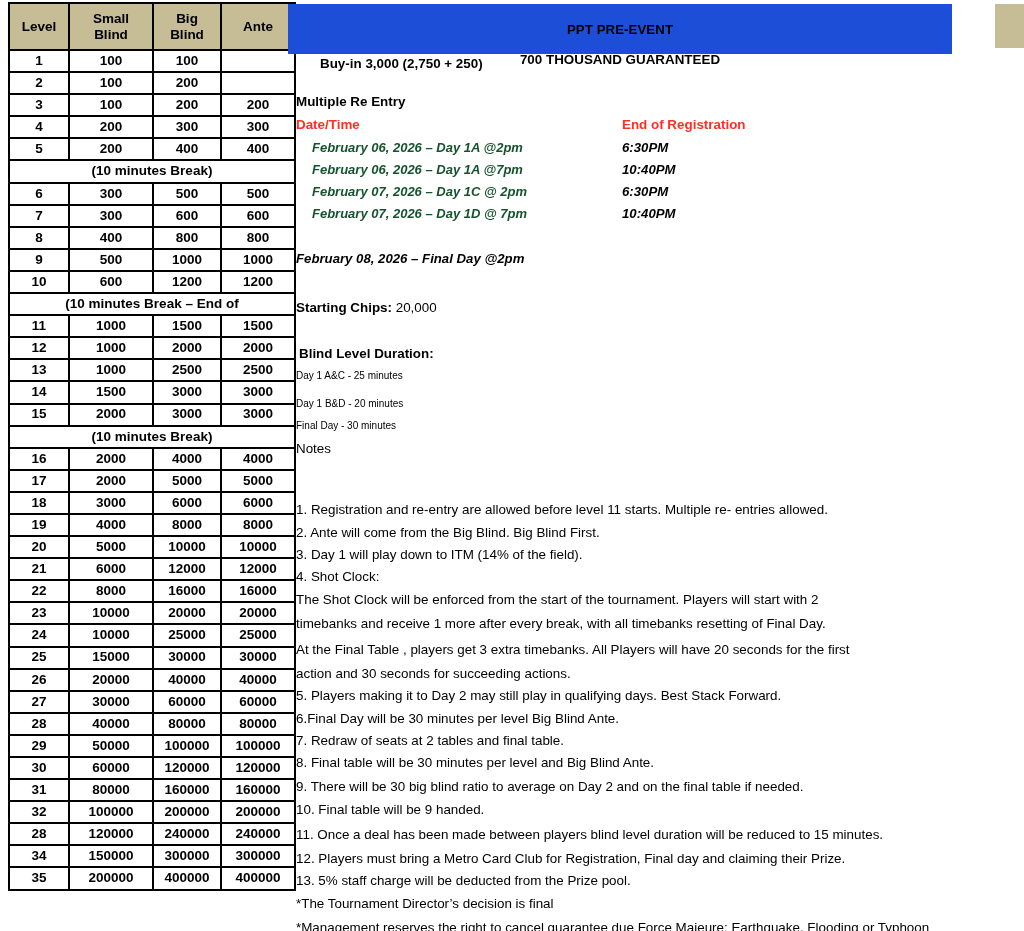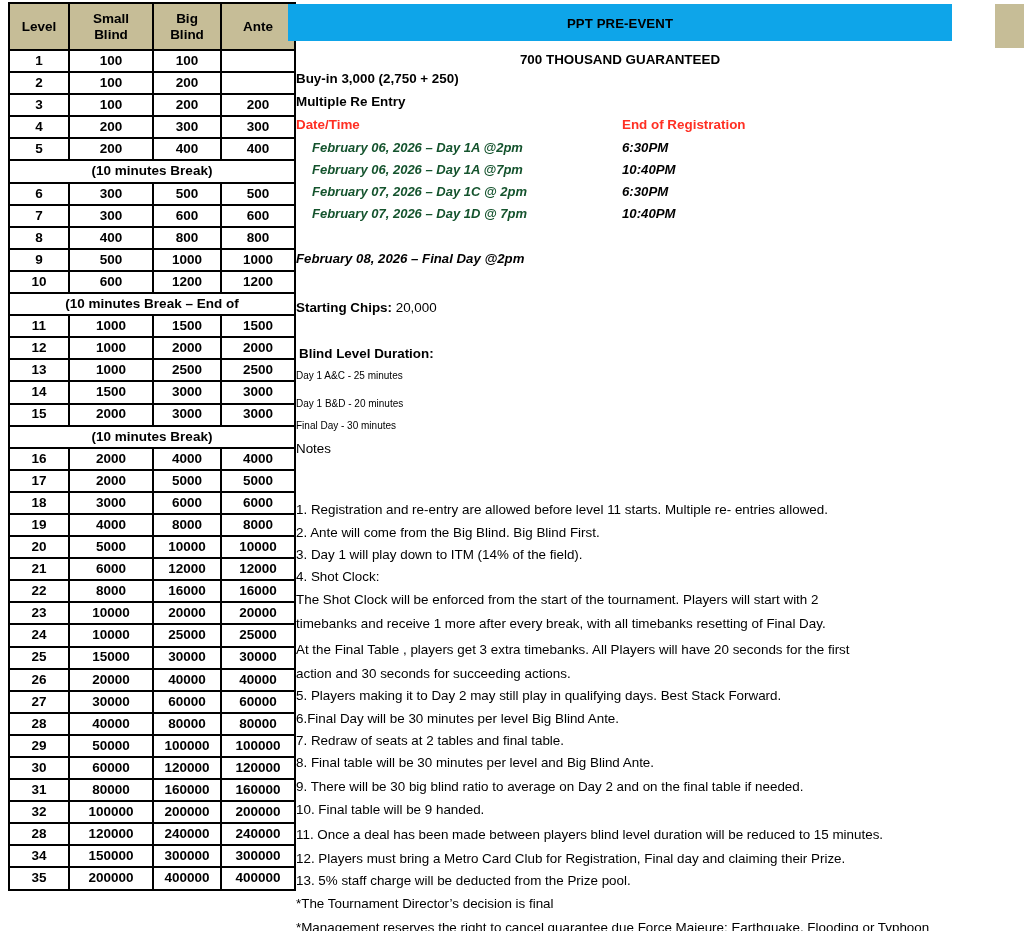--- a/index.html
+++ b/index.html
@@ -56,22 +56,22 @@
 
   
   #right-panel {
     position: absolute;
     left: 288px; top: 0px;
     width: 736px; height: 931px;
   }
   #title-bar {
     position: absolute;
     left: 0px; top: 4px;
-    width: 664px; height: 37px;
-    background: #0ea5e9;
+    width: 664px; height: 50px;
+    background: #1d4ed8;
   }
   #title-bar .title-text {
     position: absolute;
     left: 0; right: 0; top: 50%;
     transform: translateY(-50%);
     text-align: center;
     font-size: 13.2px;
     font-weight: bold;
     color: #000000;
     letter-spacing: 0.1px;
@@ -94,21 +94,21 @@
   }
 
   .info-line {
     position: absolute;
     left: 8px;
     font-size: 13.4px;
     font-weight: bold;
     color: #000000;
     white-space: nowrap;
   }
-  #buyin-line     { top: 71px; }
+  #buyin-line     { top: 56px; padding-left: 24px; }
   #reentry-line   { top: 94px; }
 
   #datetime-label {
     position: absolute;
     left: 8px; top: 117px;
     font-size: 13.4px; font-weight: bold;
     color: #ff2f23;
     white-space: nowrap;
   }
   #eor-label {

